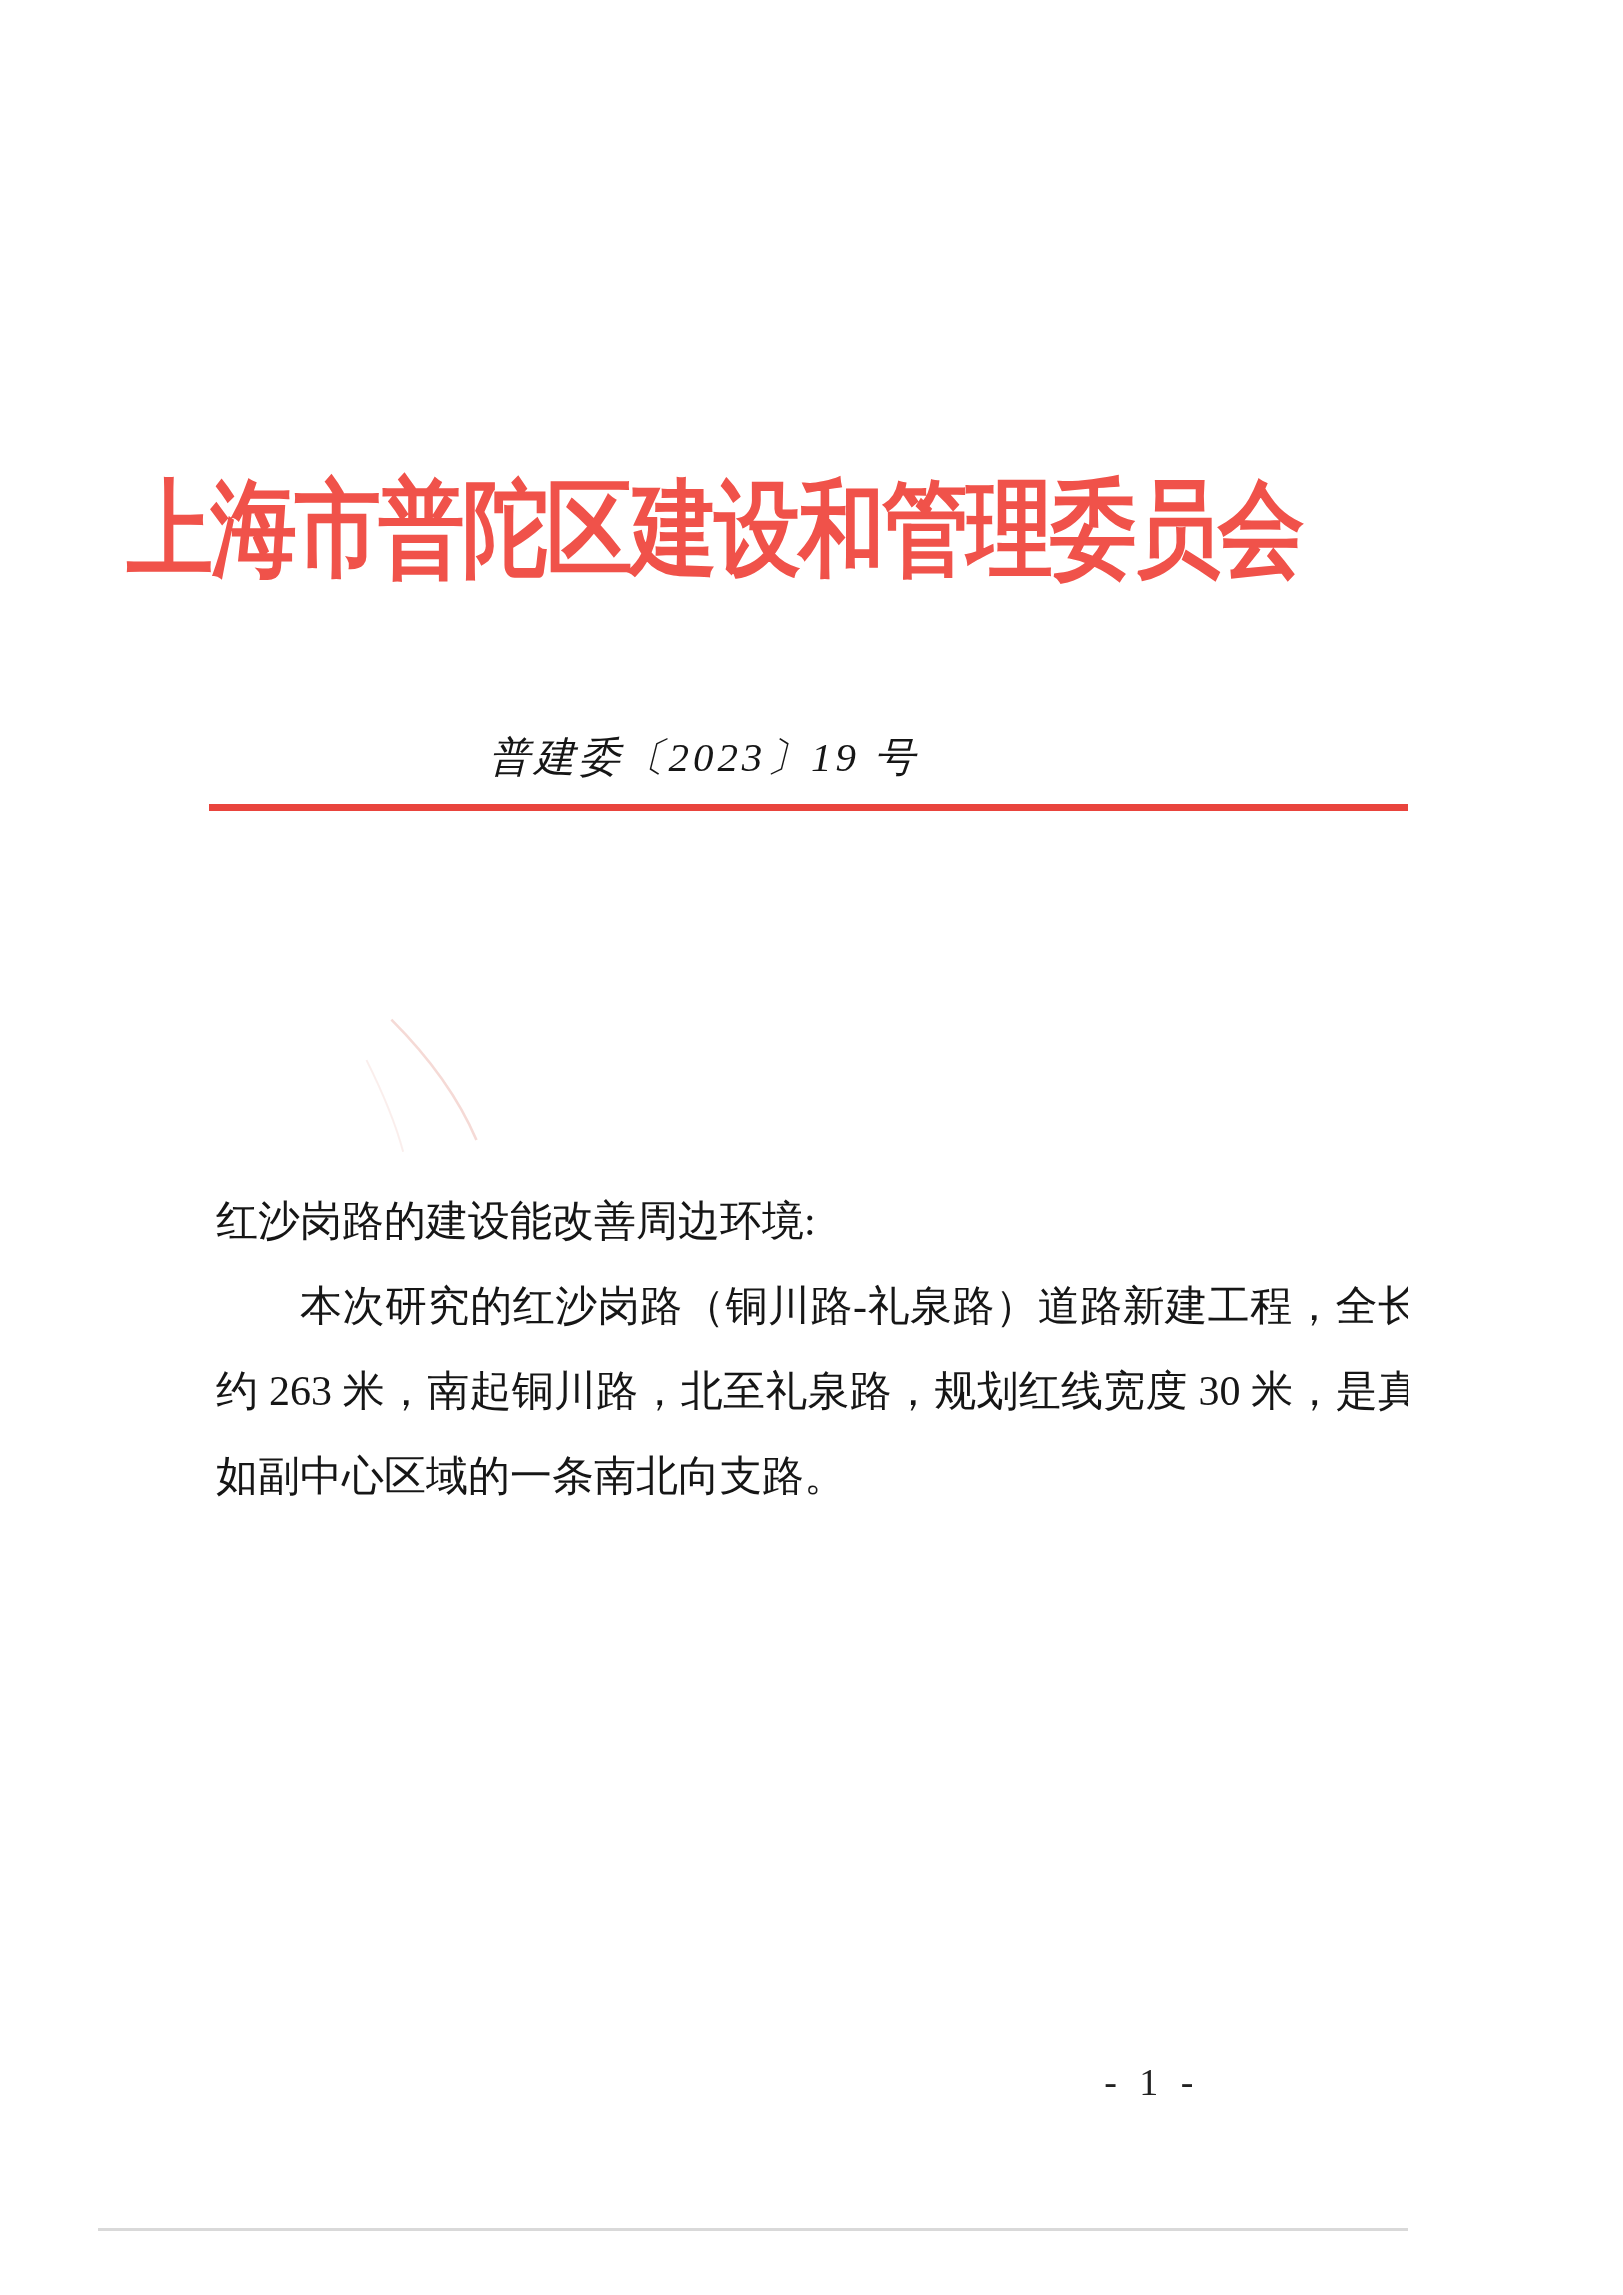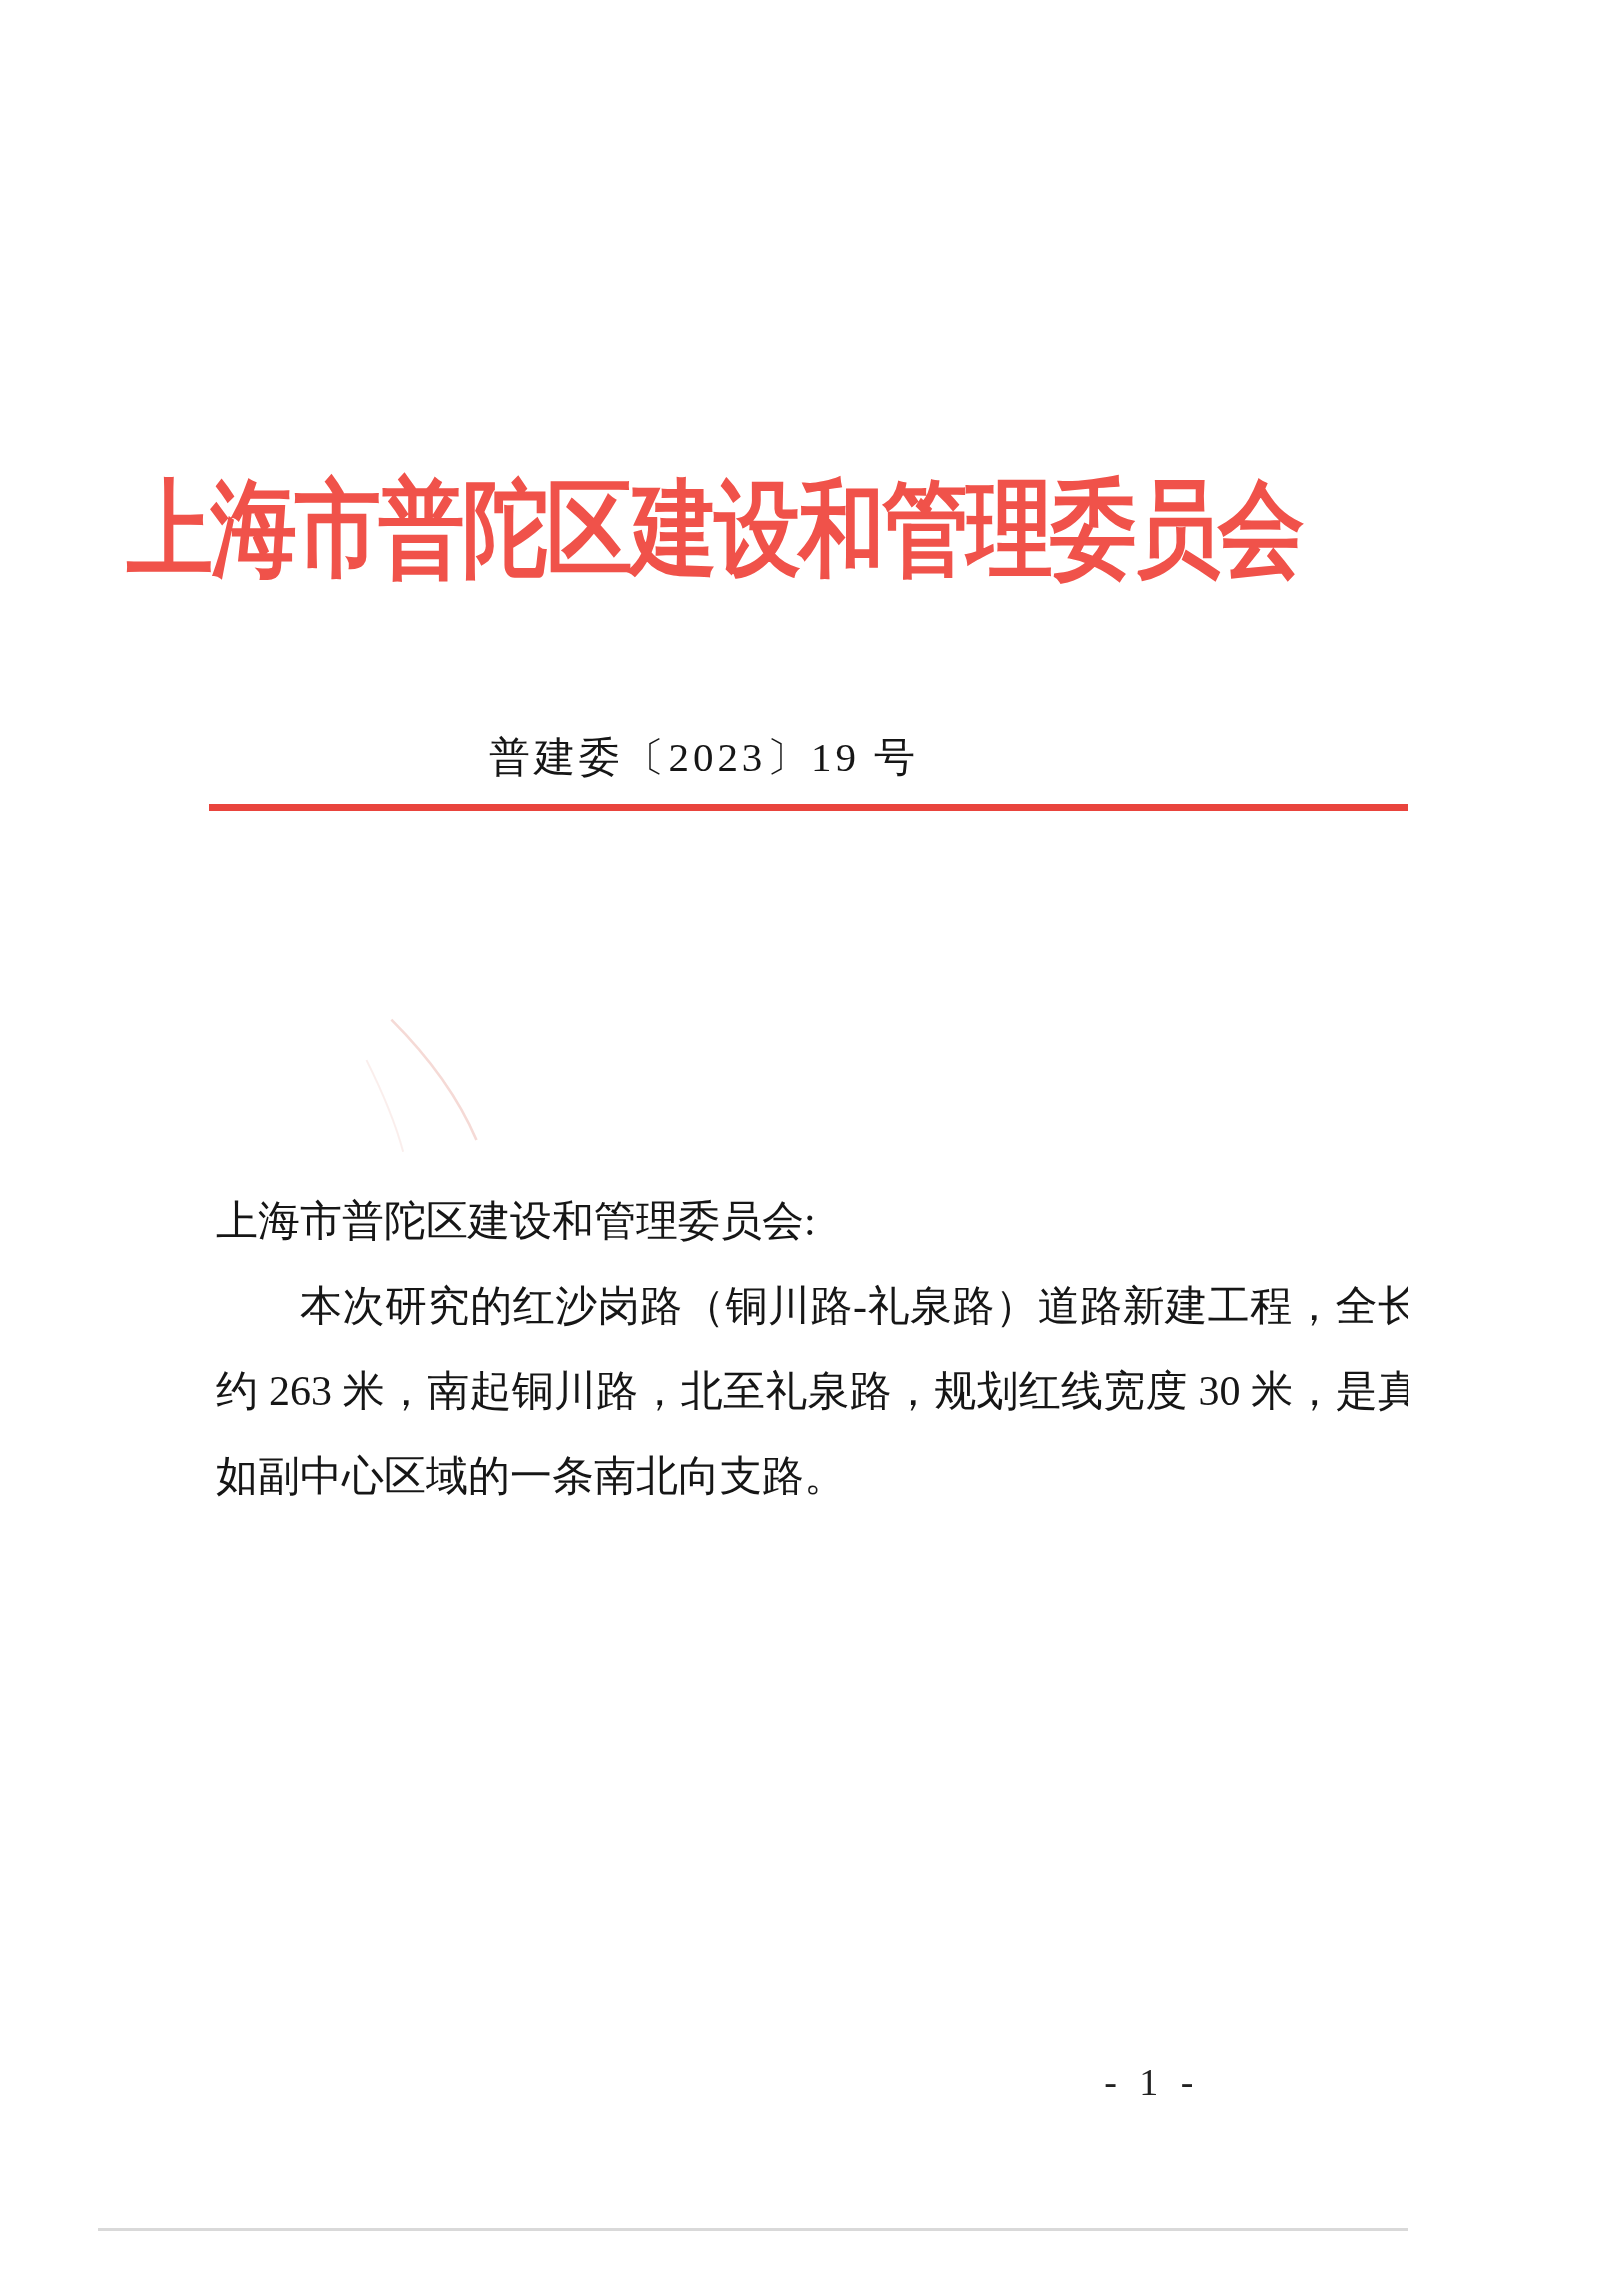--- a/index.html
+++ b/index.html
@@ -47,20 +47,21 @@
   .doc-number{
     position:absolute;
     top:733px;
     left:0;
     width:100%;
     text-align:center;
     font-size:41px;
     line-height:48px;
     letter-spacing:3.9px;
     color:#161616;
+    font-style:italic;
   }
   
   .red-rule{
     position:absolute;
     top:804px;
     left:209px;
     width:1224px;
     height:6.5px;
     background:var(--rule_red);
   }
@@ -126,21 +127,21 @@
   </svg>
 
   <div class="red-header">上海市普陀区建设和管理委员会</div>
 
   <div class="doc-number">普建委〔2023〕19 号</div>
 
   <div class="red-rule"></div>
 
 
   <div class="body-text">
-    <p class="salutation">上海市普陀区建设和管理委员会:</p>
+    <p class="salutation">红沙岗路的建设能改善周边环境:</p>
     <p class="para">本次研究的红沙岗路（铜川路-礼泉路）道路新建工程，全长约 263 米，南起铜川路，北至礼泉路，规划红线宽度 30 米，是真如副中心区域的一条南北向支路。</p>
   </div>
 
   <div class="page-number">- 1 -</div>
 
   <div class="bottom-edge"></div>
 
 </div>
 
 

